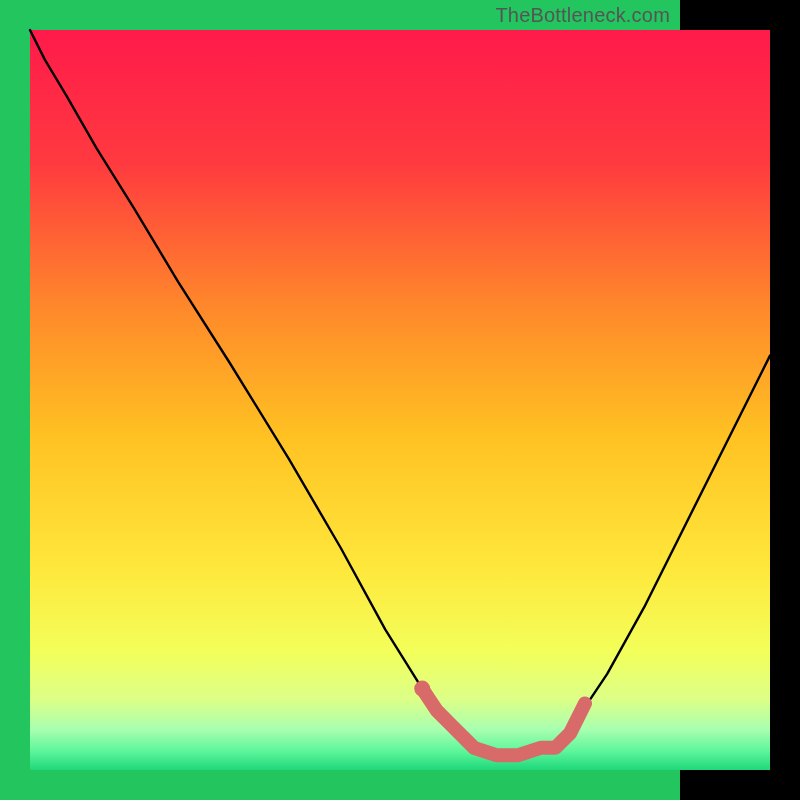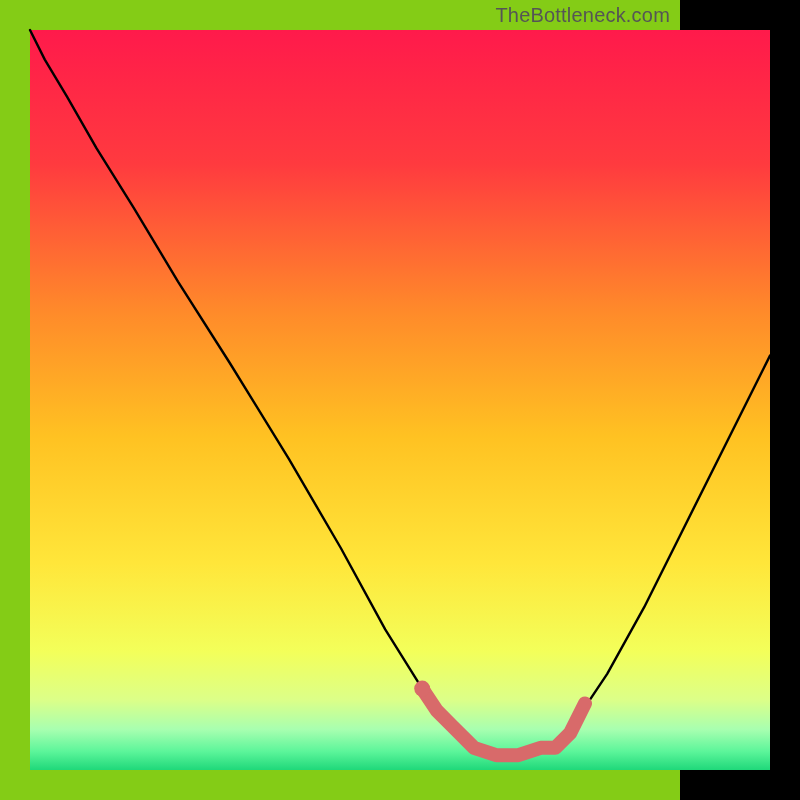--- a/index.html
+++ b/index.html
@@ -7,21 +7,21 @@
     padding: 0;
     width: 800px;
     height: 800px;
     background: #000;
     overflow: hidden;
     font-family: Arial, Helvetica, sans-serif;
   }
   .frame {
     width: 680px;
     height: 800px;
-    background: #84cc16;
+    background: #22c55e;
     position: relative;
   }
   .watermark {
     position: absolute;
     top: 4px;
     right: 10px;
     color: #555;
     font-size: 20px;
     font-weight: 500;
     letter-spacing: 0.2px;

